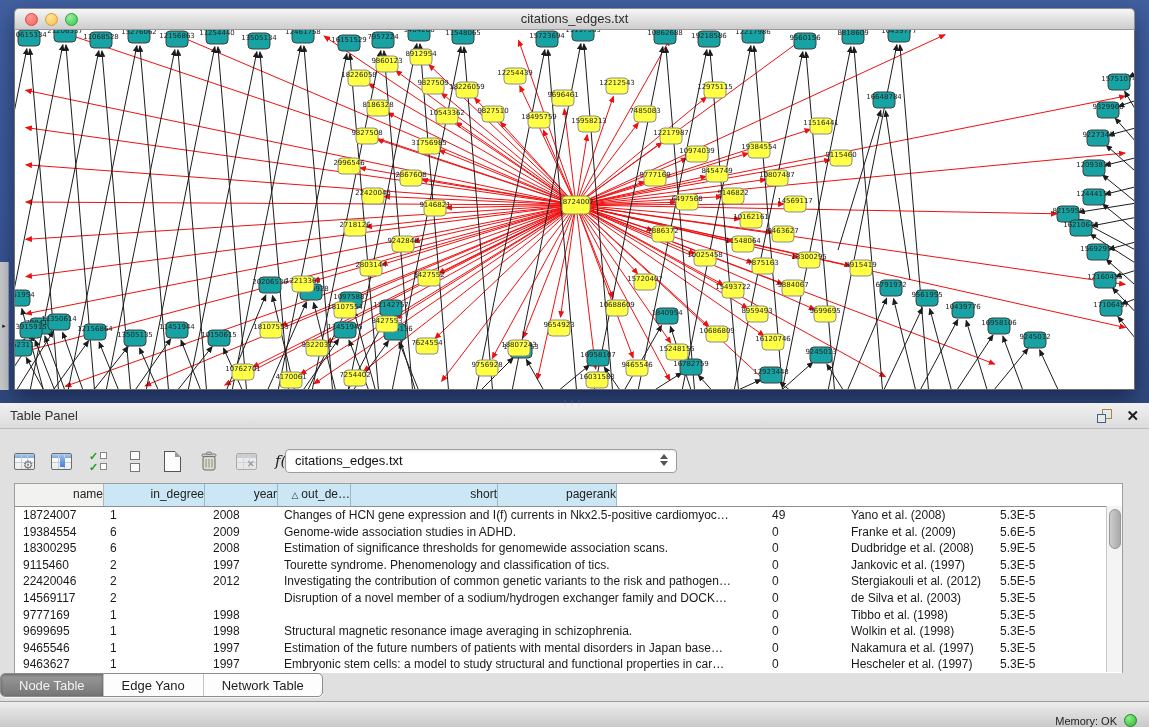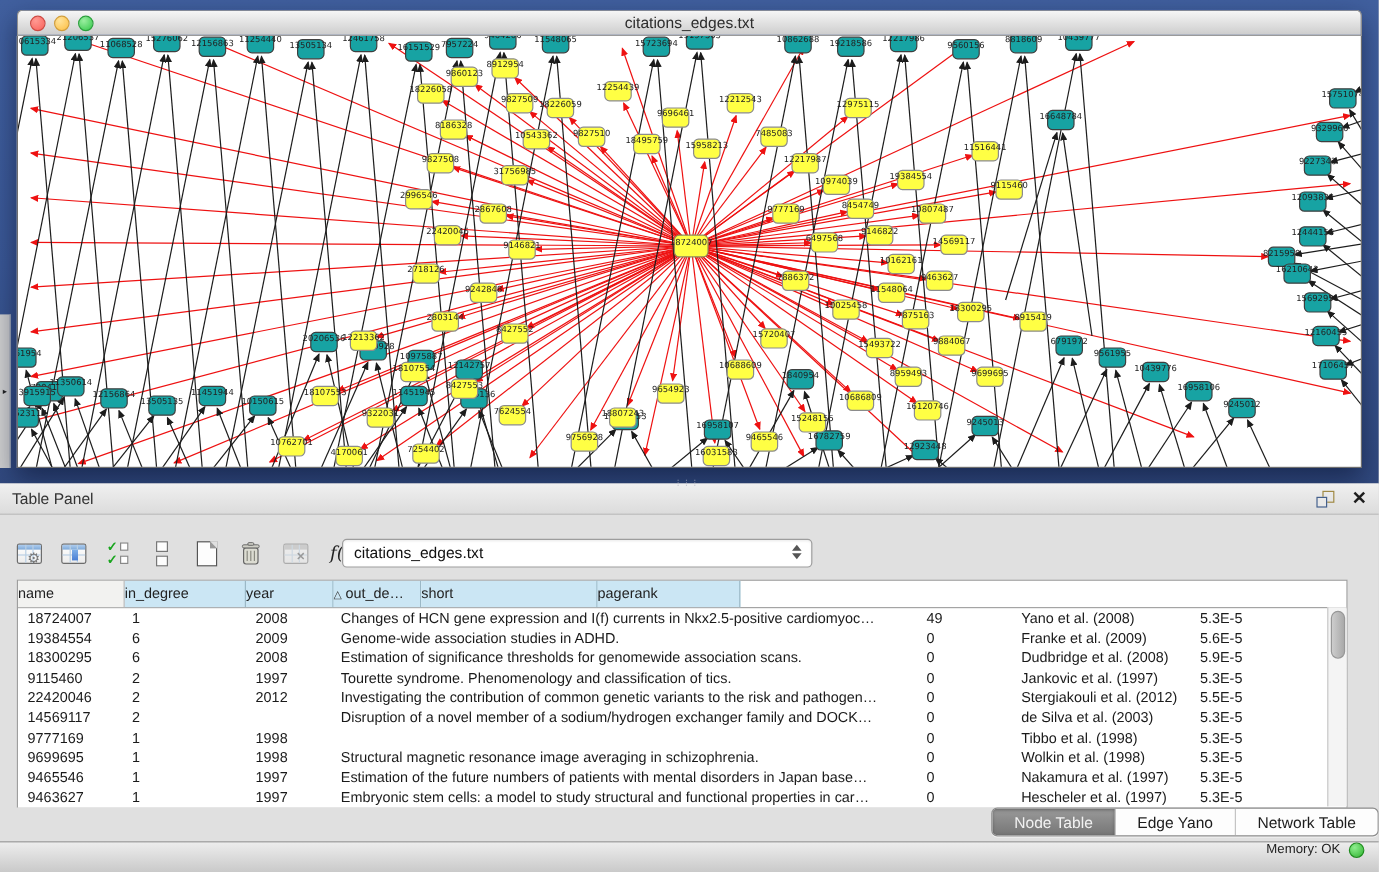--- a/index.html
+++ b/index.html
@@ -68,46 +68,46 @@
   .dd-arrows{position:absolute;right:8px;top:4px;display:flex;flex-direction:column;gap:2px;}
   .dd-arrows i{display:block;width:0;height:0;border-left:4px solid transparent;border-right:4px solid transparent;}
   .dd-arrows .up{border-bottom:5px solid #555;}
   .dd-arrows .dn{border-top:5px solid #555;}
 
   
   .table-wrap{position:absolute;left:14px;top:80px;width:1107px;height:188px;background:#fff;
               border:1px solid #9e9e9e;box-sizing:content-box;}
   .thead{display:flex;height:22px;border-bottom:1px solid #8e8e8e;}
   .th{box-sizing:border-box;border-right:1px solid #9bb8c6;background:#cbe6f4;
-      font-size:12px;color:#222;text-align:left;line-height:21px;white-space:nowrap;overflow:hidden;}
+      font-size:12px;color:#222;text-align:right;line-height:21px;white-space:nowrap;overflow:hidden;}
   .th.first{background:#f2f2f0;border-right:1px solid #b5b5b5;}
   .th .sort{font-size:9px;margin-right:3px;color:#333;}
   .tbody{position:relative;}
   .tr{display:flex;height:16.6px;background:#fff;}
   .td{box-sizing:border-box;font-size:12px;color:#1a1a1a;line-height:16.5px;
       white-space:nowrap;overflow:hidden;}
   .vscroll{position:absolute;right:0;top:22px;width:16px;height:166px;background:#f4f4f4;
            border-left:1px solid #c8c8c8;box-sizing:border-box;}
   .vthumb{position:absolute;left:2px;top:3px;width:10px;height:38px;border-radius:6px;
           background:linear-gradient(90deg,#cdcdcd,#a9a9a9);border:1px solid #979797;}
 
   
-  .tabs-row{position:absolute;left:0;top:270px;width:100%;display:flex;justify-content:flex-end;}
+  .tabs-row{position:absolute;left:0;top:270px;width:100%;display:flex;justify-content:flex-start;}
   .seg{display:flex;height:22px;border:1px solid #8c8c8c;border-radius:5px;overflow:hidden;
        background:#fdfdfd;box-shadow:0 1px 0 rgba(255,255,255,.7);}
   .seg .tab{padding:0 18px;font-size:13px;line-height:21px;color:#1c1c1c;background:transparent;
             border:none;border-left:1px solid #c4c4c4;}
   .seg .tab:first-child{border-left:none;}
   .seg .tab.sel{background:linear-gradient(#9a9a9a,#767676);color:#f2f2f2;
                 box-shadow:inset 0 1px 3px rgba(0,0,0,.35);}
 
   
   .statusbar{position:absolute;left:0;top:701px;width:1149px;height:26px;box-sizing:border-box;
              background:linear-gradient(#ededed,#c9c9c9);border-top:1px solid #9d9d9d;
-             display:flex;align-items:flex-start;justify-content:flex-end;gap:7px;
+             display:flex;align-items:flex-end;justify-content:flex-end;gap:7px;
              padding-right:12px;font-size:11px;color:#222;}
   .mem-dot{width:13px;height:13px;border-radius:50%;border:1px solid #1d8c1d;
            background:radial-gradient(circle at 35% 30%,#8fee8f,#2fb32f);box-sizing:border-box;}
 </style>
 </head>
 <body>
 
 <div class="desktop">
   <div class="west-strip">
       <span>▸</span>

